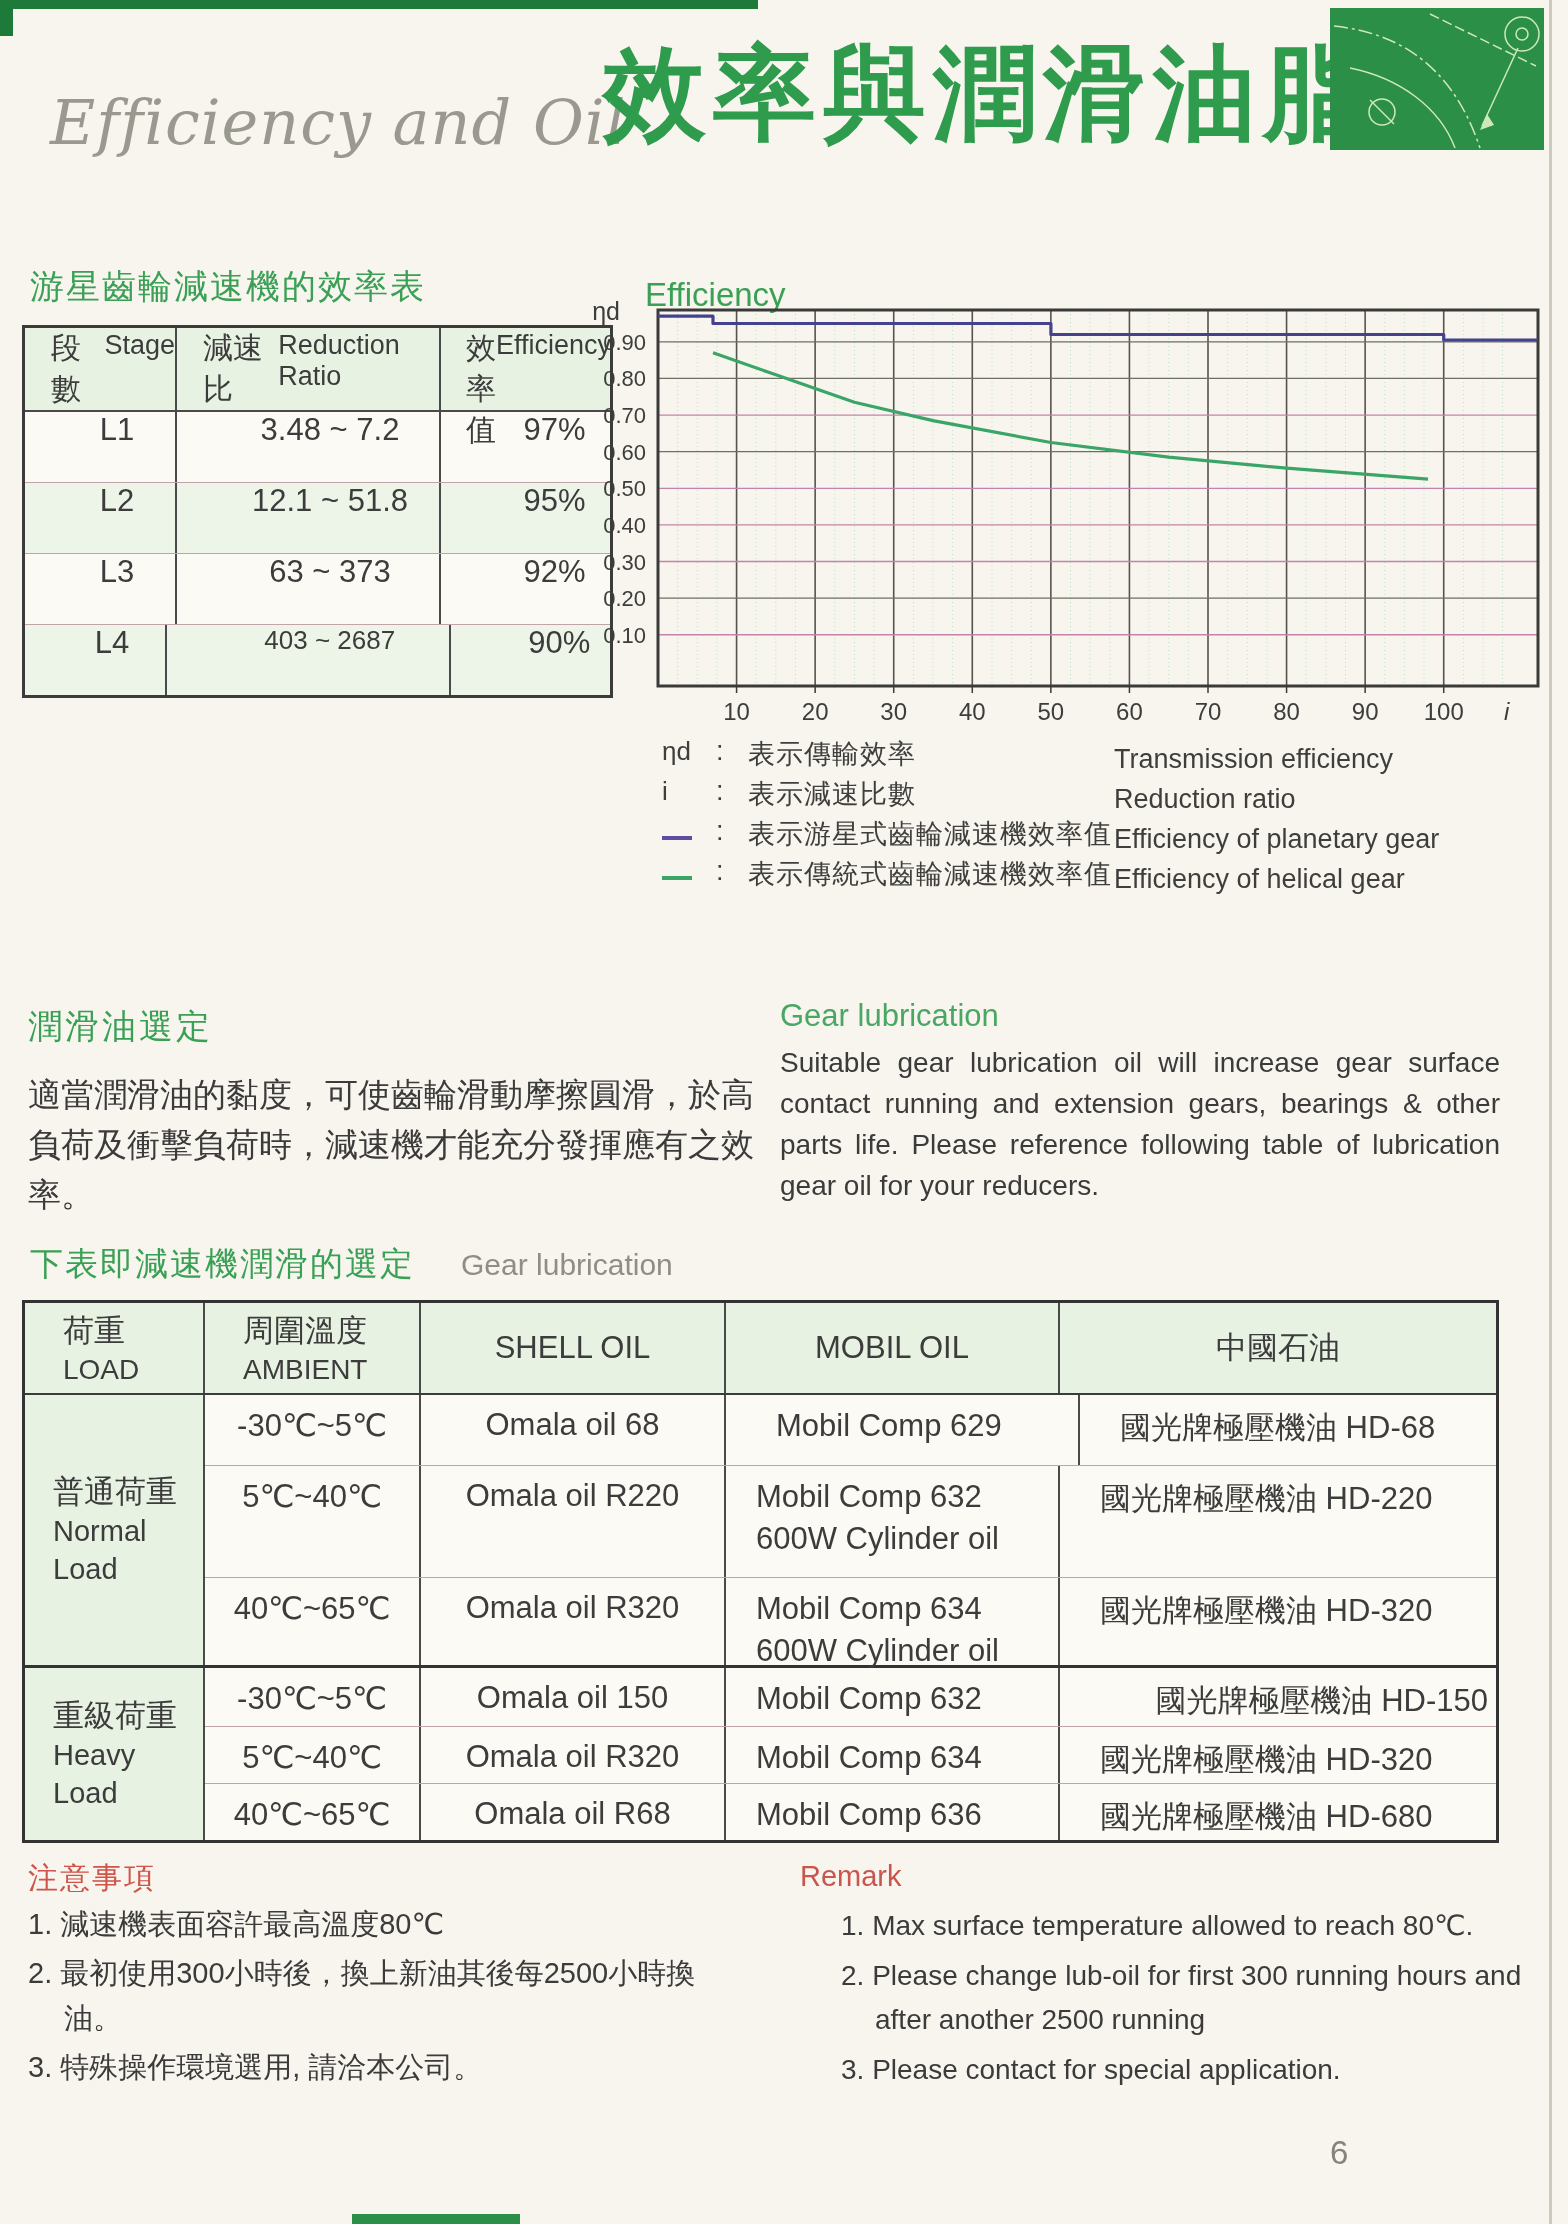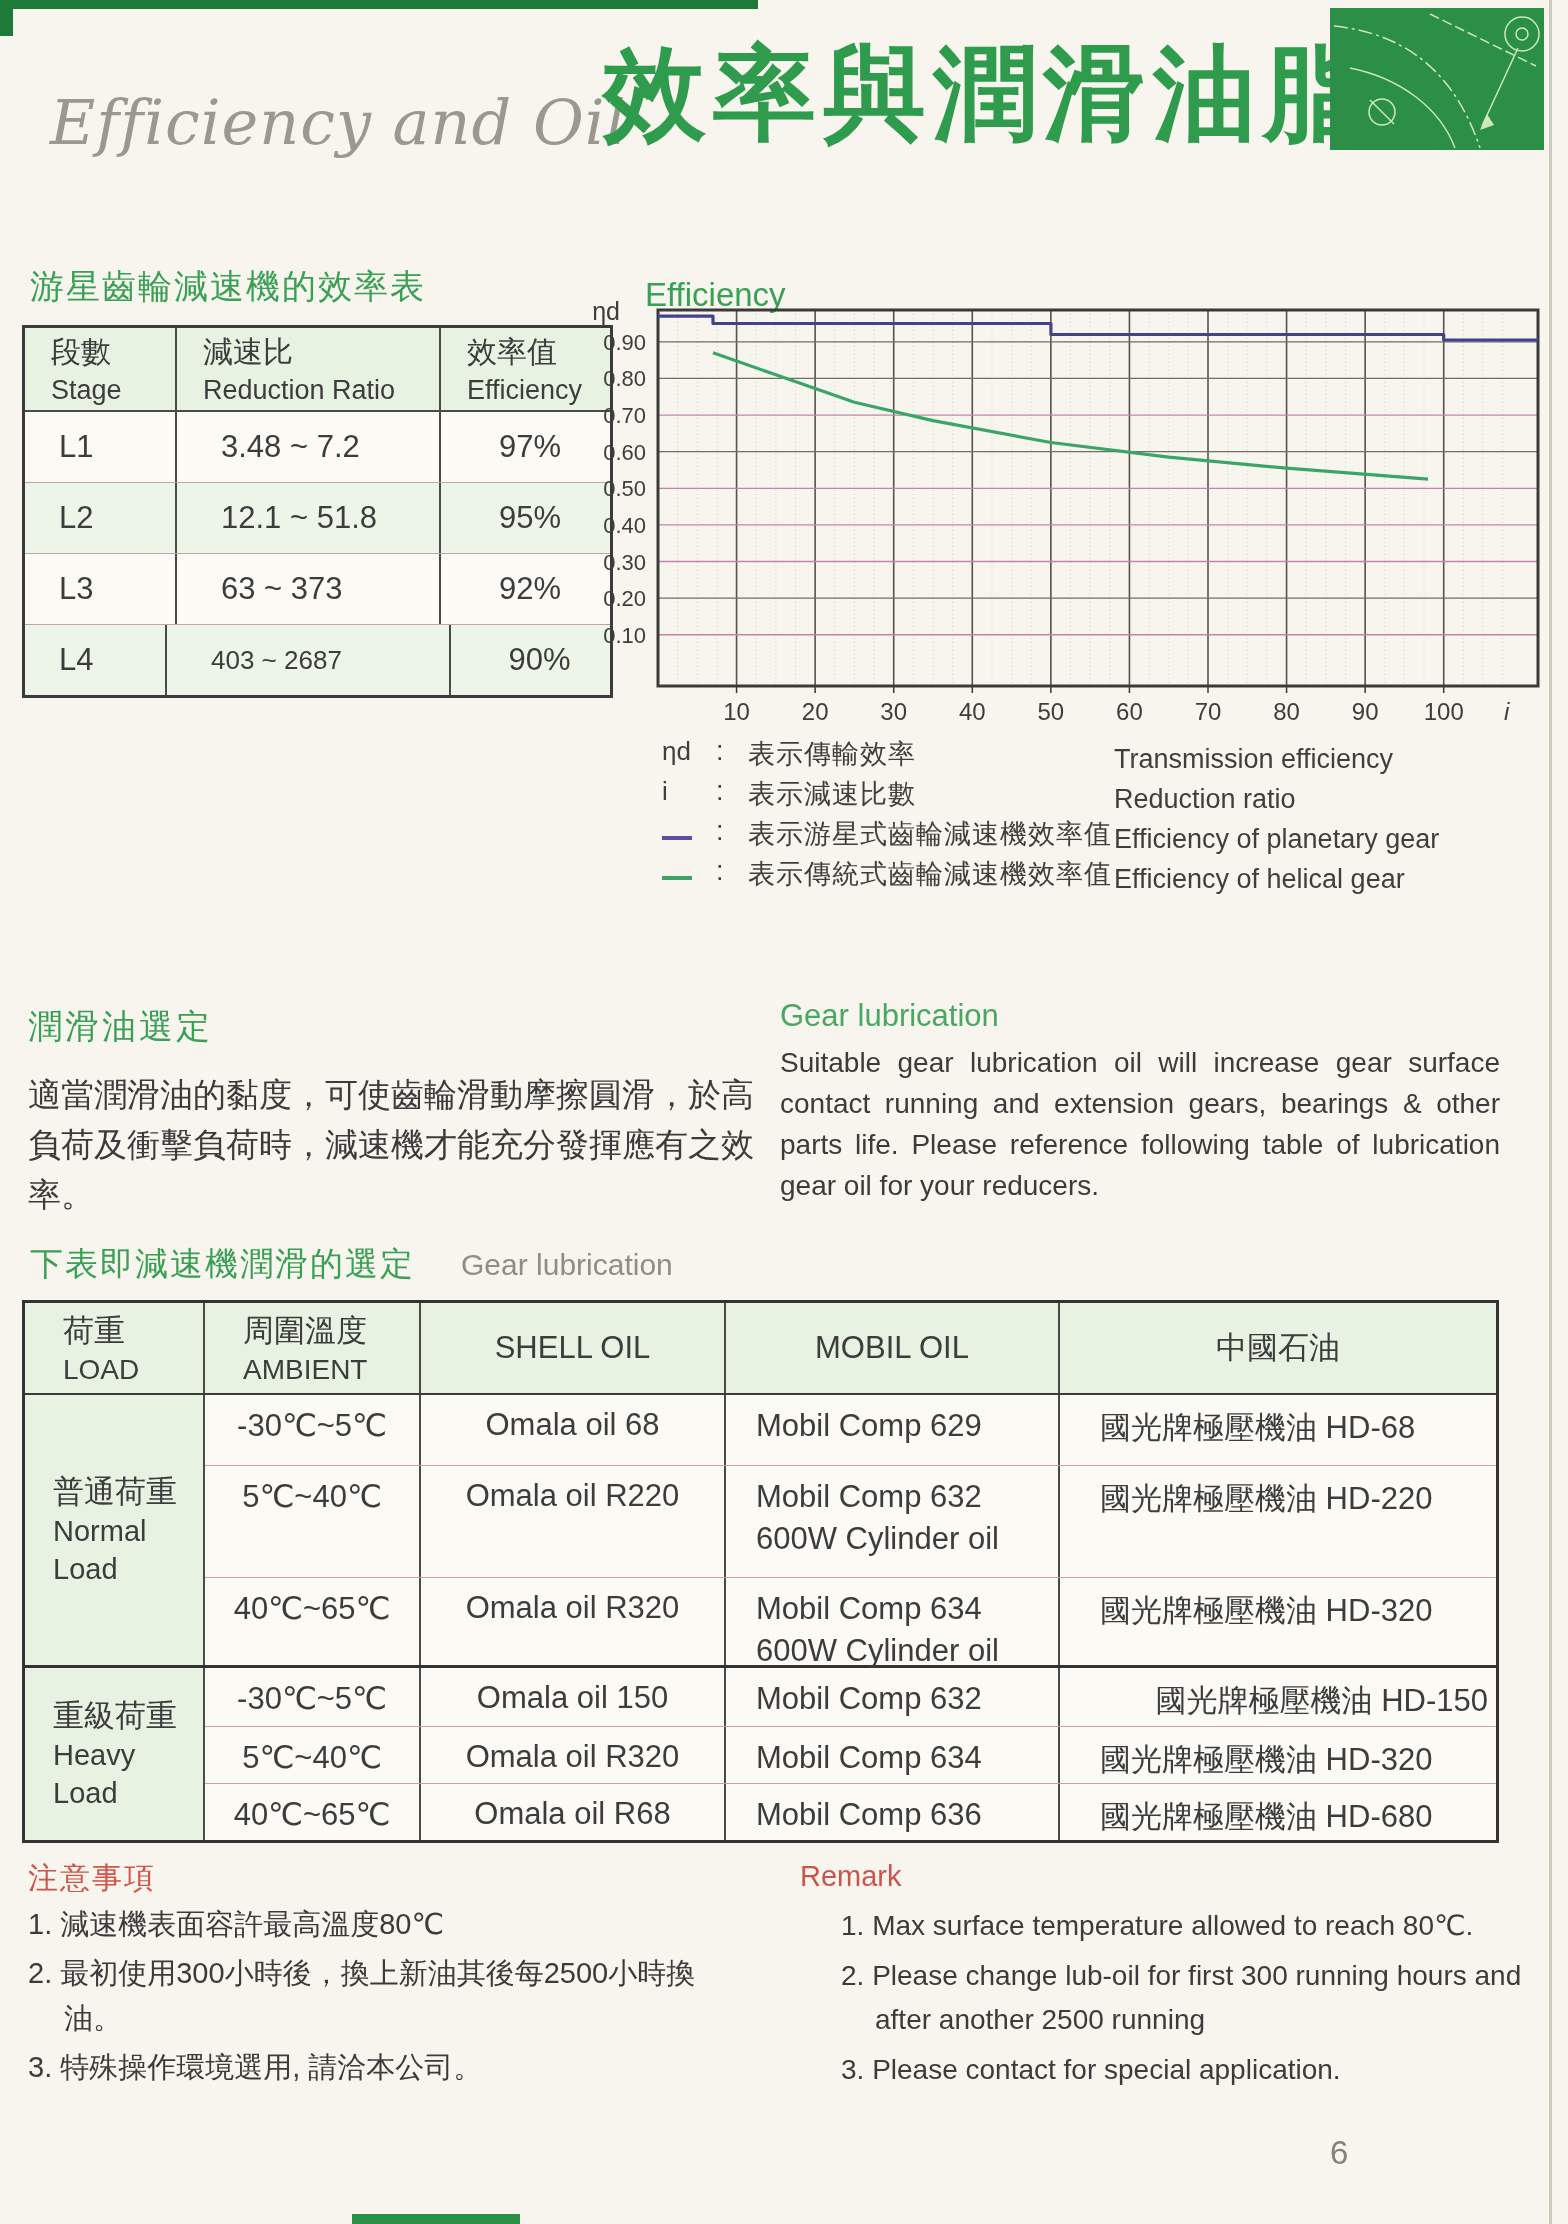--- a/index.html
+++ b/index.html
@@ -15,21 +15,21 @@
   
   .hdr-en { position:absolute; left:50px; top:86px; font-family:"DejaVu Serif","Liberation Serif",serif;
             font-style:italic; font-size:62px; color:#9a998f; letter-spacing:1px; }
   .hdr-zh { position:absolute; left:603px; top:26px; font-size:103px; font-weight:bold; color:#2e9b4d; letter-spacing:7px; }
   .hdr-art { position:absolute; left:1330px; top:8px; width:214px; height:142px; background:#2c8f47; }
 
   
   .sec1-title { position:absolute; left:30px; top:264px; font-size:34px; color:#3aa055; letter-spacing:2px; }
   .t1 { position:absolute; left:22px; top:325px; width:585px; border:3px solid #3b3b3b; background:#fbfaf4; }
   .t1 .row { display:flex; }
-  .t1 .cell { box-sizing:border-box; display:flex; flex-direction:column; justify-content:center; }
+  .t1 .cell { box-sizing:border-box; display:flex; flex-direction:row; justify-content:center; }
 
   
   .chart-title { position:absolute; left:645px; top:276px; font-size:33px; color:#3aa055; }
   #chart-svg { position:absolute; left:558px; top:296px; }
   .legend { position:absolute; left:662px; top:734px; width:862px; }
   .legend-row { position:relative; height:40px; font-size:27px; color:#3e3e3c; }
   .legend-sym { position:absolute; left:0; top:2px; width:50px; }
   .legend-dash { display:inline-block; width:30px; height:4px; margin-top:14px; }
   .legend-colon { position:absolute; left:54px; top:2px; }
   .legend-zh { position:absolute; left:86px; top:2px; letter-spacing:1px; }
@@ -274,21 +274,21 @@
       <div class="group">
         <div class="cell" style="width: 180px; height: 270px; background: rgb(232, 242, 226); border-right: 2px solid rgb(74, 74, 74); display: flex; flex-direction: column; justify-content: center; padding-left: 28px;">
           <span style="font-size: 31px; line-height: 40px;">普通荷重</span>
           <span style="font-size: 29px; line-height: 38px;">Normal</span>
           <span style="font-size: 29px; line-height: 38px;">Load</span>
         </div>
         <div style="flex: 1 1 0%; display: flex; flex-direction: column;">
           <div style="display: flex; height: 70px; box-sizing: border-box;">
             <div class="cell" style="width: 216px; border-right: 2px solid rgb(74, 74, 74); display: flex; justify-content: center; padding-top: 12px; font-size: 31px;">-30℃~5℃</div>
             <div class="cell" style="width: 305px; border-right: 2px solid rgb(74, 74, 74); display: flex; justify-content: center; padding-top: 12px; font-size: 31px;">Omala oil 68</div>
-            <div class="cell" style="width: 334px; border-right: 2px solid rgb(74, 74, 74); padding: 10px 0px 0px 30px;">
+            <div class="cell" style="width: 334px; border-right: 2px solid rgb(74, 74, 74); padding: 10px 0px 0px 30px; margin-left: 20px;">
               <span style="display: block; font-size: 31px; line-height: 42px;">Mobil Comp 629</span>
             </div>
             <div class="cell" style="flex: 1 1 0%; padding: 12px 0px 0px 40px; font-size: 31px;">國光牌極壓機油 HD-68</div>
           </div>
           <div style="display: flex; height: 112px; box-sizing: border-box; border-top: 1px solid rgb(194, 163, 171);">
             <div class="cell" style="width: 216px; border-right: 2px solid rgb(74, 74, 74); display: flex; justify-content: center; padding-top: 12px; font-size: 31px;">5℃~40℃</div>
             <div class="cell" style="width: 305px; border-right: 2px solid rgb(74, 74, 74); display: flex; justify-content: center; padding-top: 12px; font-size: 31px;">Omala oil R220</div>
             <div class="cell" style="width: 334px; border-right: 2px solid rgb(74, 74, 74); padding: 10px 0px 0px 30px;">
               <span style="display: block; font-size: 31px; line-height: 42px;">Mobil Comp 632</span>
               <span style="display: block; font-size: 31px; line-height: 42px;">600W Cylinder oil</span>

